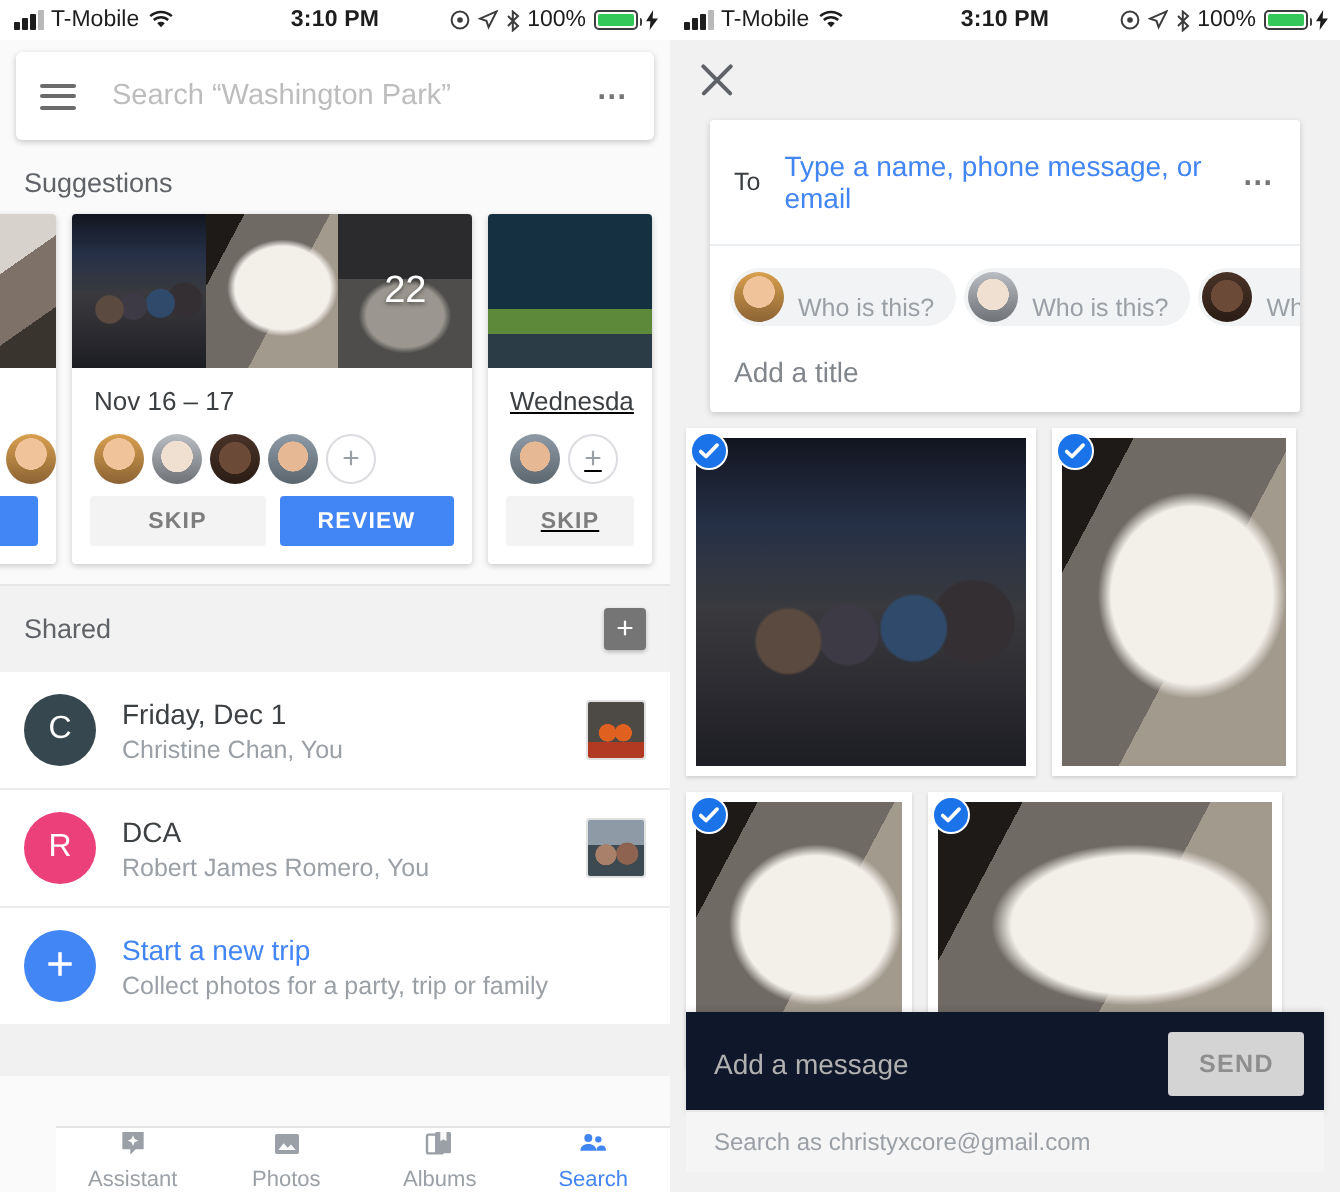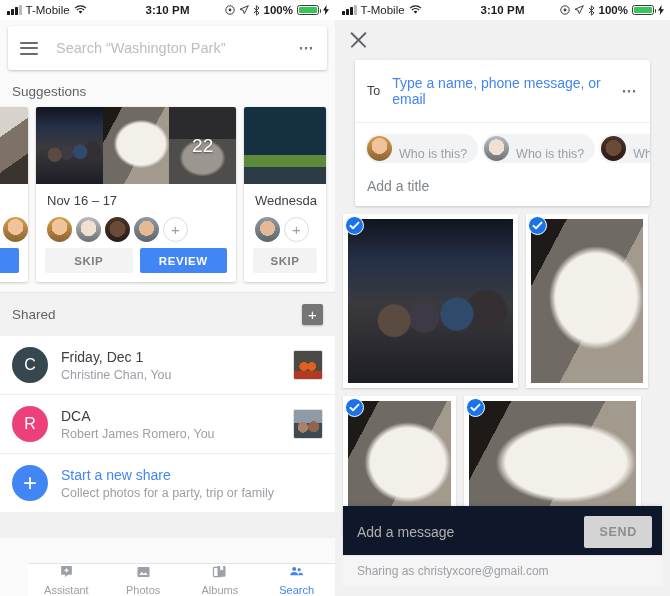--- a/index.html
+++ b/index.html
@@ -21,21 +21,21 @@
   }
   .sb-left { display: flex; align-items: center; gap: 4px; }
   .sb-center { position: absolute; left: 0; right: 0; text-align: center;
                font-size: 11.5px; font-weight: 600; letter-spacing: .1px; }
   .sb-right { margin-left: auto; display: flex; align-items: center; gap: 4px; position: relative; z-index: 2; }
   .bars { display: flex; align-items: flex-end; gap: 1.5px; height: 9px; }
   .bars i { width: 2.5px; background: #1d1d1d; display: block; border-radius: .5px; }
   .bars i:nth-child(1){height:4px}.bars i:nth-child(2){height:6px}
   .bars i:nth-child(3){height:8px}.bars i:nth-child(4){height:10px;background:#b9b9b9}
   .carrier { font-size: 11.5px; }
-  .pct { font-size: 11.5px; font-weight: 700; }
+  .pct { font-size: 11.5px; font-weight: 400; }
   .batt { width: 22px; height: 10px; border: 1px solid #3c3c3c; border-radius: 2.5px;
           padding: 1px; position: relative; }
   .batt::after { content:""; position:absolute; right:-3px; top:3px; width:1.5px; height:4px;
                  background:#3c3c3c; border-radius:0 1px 1px 0; }
   .batt i { display:block; width:100%; height:100%; background:#35c759; border-radius:1px; }
 
   
   .searchbar {
     margin: 6px 8px 0 8px; height: 44px; background: #fff; border-radius: 3px;
     display: flex; align-items: center; padding: 0 12px;
@@ -48,21 +48,21 @@
 
   
   .section-title { padding: 14px 12px 8px; font-size: 13.5px; color: #5f6368; }
   .carousel { display: flex; gap: 8px; padding: 0 0 10px 0; height: 185px; }
   .sugg-card {
     background: #fff; border-radius: 2px; box-shadow: 0 1px 3px rgba(0,0,0,.2);
     flex: 0 0 auto; overflow: hidden; display: flex; flex-direction: column;
   }
   .sugg-card.peek-left { width: 36px; margin-left: -8px; }
   .sugg-card.main { width: 200px; }
-  .sugg-card.peek-right { width: 82px; }
+  .sugg-card.peek-right { width: 82px; text-decoration: underline; }
   .card-photos { display: flex; height: 78px; }
   .card-photos .ph { flex: 1 1 0; position: relative; overflow: hidden; }
   .ph-overlay { position:absolute; inset:0; display:flex; align-items:center; justify-content:center;
                 color:#fff; font-size:19px; font-weight:500; text-shadow:0 1px 2px rgba(0,0,0,.5); }
   .card-body { padding: 9px 11px 0; flex: 1; }
   .card-date { font-size: 13px; color: #3c4043; }
   .faces { display: flex; align-items: center; margin-top: 9px; }
   .face { width: 25px; height: 25px; border-radius: 50%; overflow: hidden; margin-right: 4px;
           flex: 0 0 auto; background:#d8d8d8; }
   .face-add { width: 25px; height: 25px; border-radius: 50%; border: 1px solid #dadce0;
@@ -320,21 +320,21 @@
           <span class="share-title" style="display:block">DCA</span>
           <span class="share-sub" style="display:block">Robert James Romero, You</span>
         </span>
         <span class="share-thumb">
             <span class="art a-selfie" style="position:relative;display:block;width:100%;height:100%"></span>
           </span>
       </div>
       <div class="share-row new-share" style="border-bottom:none">
         <span class="avatar-c">+</span>
         <span class="share-txt">
-          <span class="share-title" style="display:block">Start a new share</span>
+          <span class="share-title" style="display:block">Start a new trip</span>
           <span class="share-sub" style="display:block">Collect photos for a party, trip or family</span>
         </span>
       </div>
     </div>
     <div class="gap-fill" style="height:26px"></div>
 
     <div class="tabbar">
       <div class="tab">
         <svg width="21" height="21" viewBox="0 0 24 24">
           <path d="M4 3h16v13h-6l-4 4v-4H4z" fill="#9aa0a6"></path>
@@ -475,16 +475,16 @@
         <span class="img" style="display:block;width:100%;height:128px">
             <span class="art a-dog"></span>
           </span>
       </div>
     </div>
 
     <div class="msg-bar">
       <span class="msg-ph">Add a message</span>
       <span class="send">SEND</span>
     </div>
-    <div class="sharing-as">Sharing as christyxcore@gmail.com</div>
+    <div class="sharing-as">Search as christyxcore@gmail.com</div>
   </div>
 
 </div>
 
 </body></html>

